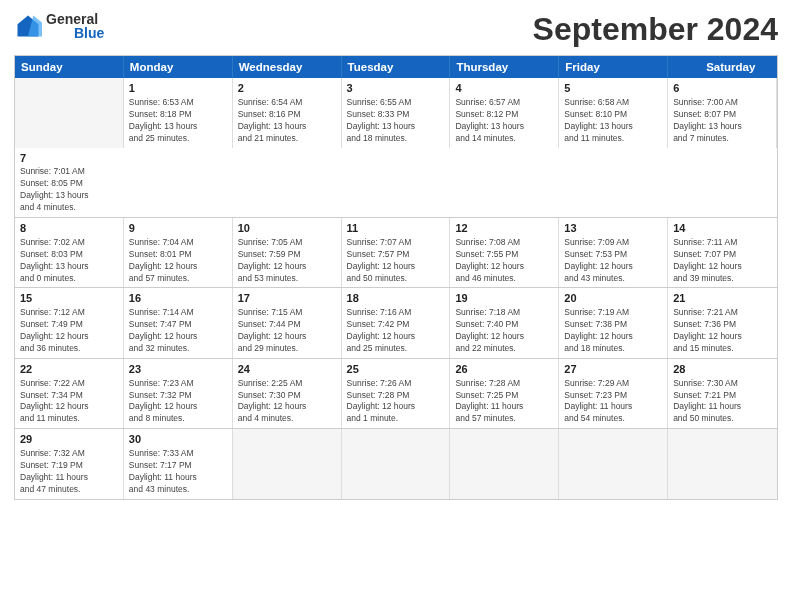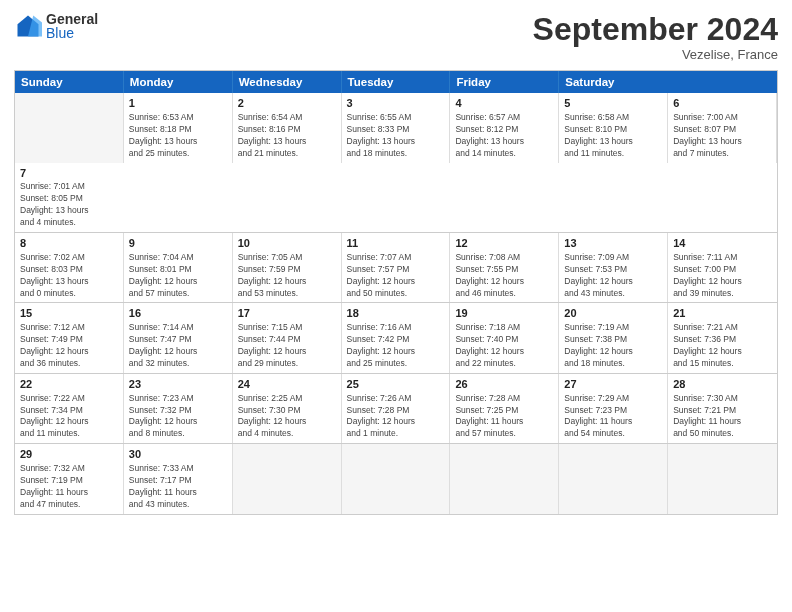--- a/index.html
+++ b/index.html
@@ -33,22 +33,23 @@
       flex-direction: column;
       line-height: 1;
     }
     .logo-general {
       font-size: 14px;
       font-weight: bold;
       color: #333;
     }
     .logo-blue {
       font-size: 14px;
-      font-weight: normal;
+      font-weight: bold;
       color: #1565c0;
+      margin-left: 28px;
     }
     .logo-icon {
       width: 28px;
       height: 28px;
     }
     .title-block {
       text-align: right;
     }
     .month-title {
       font-size: 32px;
@@ -72,21 +73,21 @@
       background: #1565c0;
     }
     .cal-header-cell {
       color: #fff;
       font-size: 11.5px;
       font-weight: bold;
       padding: 5px 6px;
       text-align: left;
       border-right: 1px solid #2979c7;
     }
-    .cal-header-cell:last-child { border-right: none; }
+    .cal-header-cell:last-child { border-right: none; margin-left: 32px; }
     .cal-body {
       flex: 1;
       display: flex;
       flex-direction: column;
     }
     .cal-row {
       display: grid;
       grid-template-columns: repeat(7, 1fr);
       flex: 1;
       border-top: 1px solid #ccc;
@@ -126,30 +127,30 @@
         <polygon points="16,4 28,14 28,28 4,28 4,14" fill="#1565c0"></polygon>
         <polygon points="22,4 32,12 32,28 16,28" fill="#42a5f5" opacity="0.7"></polygon>
       </svg>
       <div class="logo-text">
         <span class="logo-general">General</span>
         <span class="logo-blue">Blue</span>
       </div>
     </div>
     <div class="title-block">
       <div class="month-title">September 2024</div>
-      <div class="location">Vezelise, France</div>
     </div>
   </div>
 
   <div class="calendar">
     <div class="cal-header">
     <div class="cal-header-cell">Sunday</div>
         <div class="cal-header-cell">Monday</div>
         <div class="cal-header-cell">Wednesday</div>
         <div class="cal-header-cell">Tuesday</div>
+        <div class="cal-header-cell">Thursday</div>
         <div class="cal-header-cell">Friday</div>
         <div class="cal-header-cell">Saturday</div>
       </div>
     <div class="cal-body">
     <div class="cal-row">
           <div class="cal-cell empty"></div>
           <div class="cal-cell">
             <span class="day-num">1</span>
             <div class="info" style="white-space: pre-line;">Sunrise: 6:53 AM
 Sunset: 8:18 PM
@@ -238,21 +239,21 @@
           <div class="cal-cell">
             <span class="day-num">13</span>
             <div class="info" style="white-space: pre-line;">Sunrise: 7:09 AM
 Sunset: 7:53 PM
 Daylight: 12 hours
 and 43 minutes.</div>
           </div>
           <div class="cal-cell">
             <span class="day-num">14</span>
             <div class="info" style="white-space: pre-line;">Sunrise: 7:11 AM
-Sunset: 7:00 PM
+Sunset: 7:07 PM
 Daylight: 12 hours
 and 39 minutes.</div>
           </div>
         </div>
         <div class="cal-row">
           <div class="cal-cell">
             <span class="day-num">15</span>
             <div class="info" style="white-space: pre-line;">Sunrise: 7:12 AM
 Sunset: 7:49 PM
 Daylight: 12 hours

